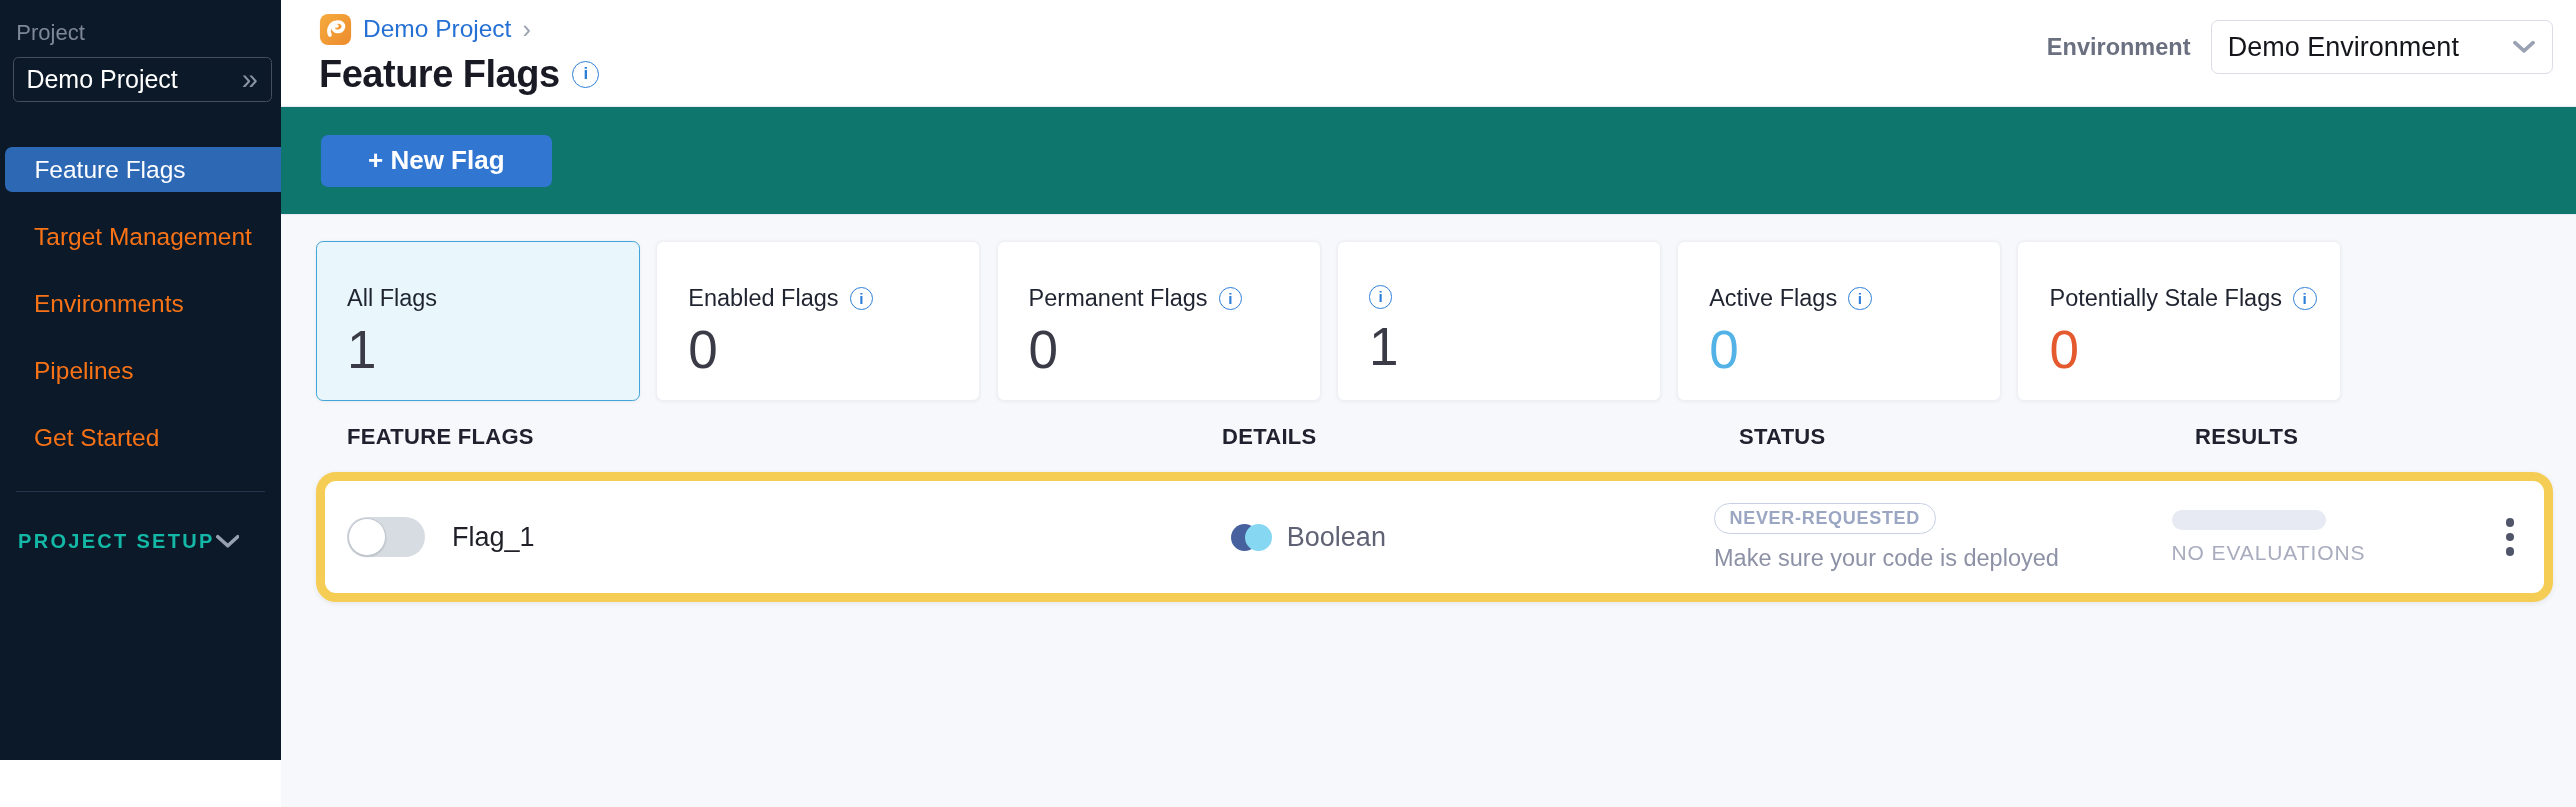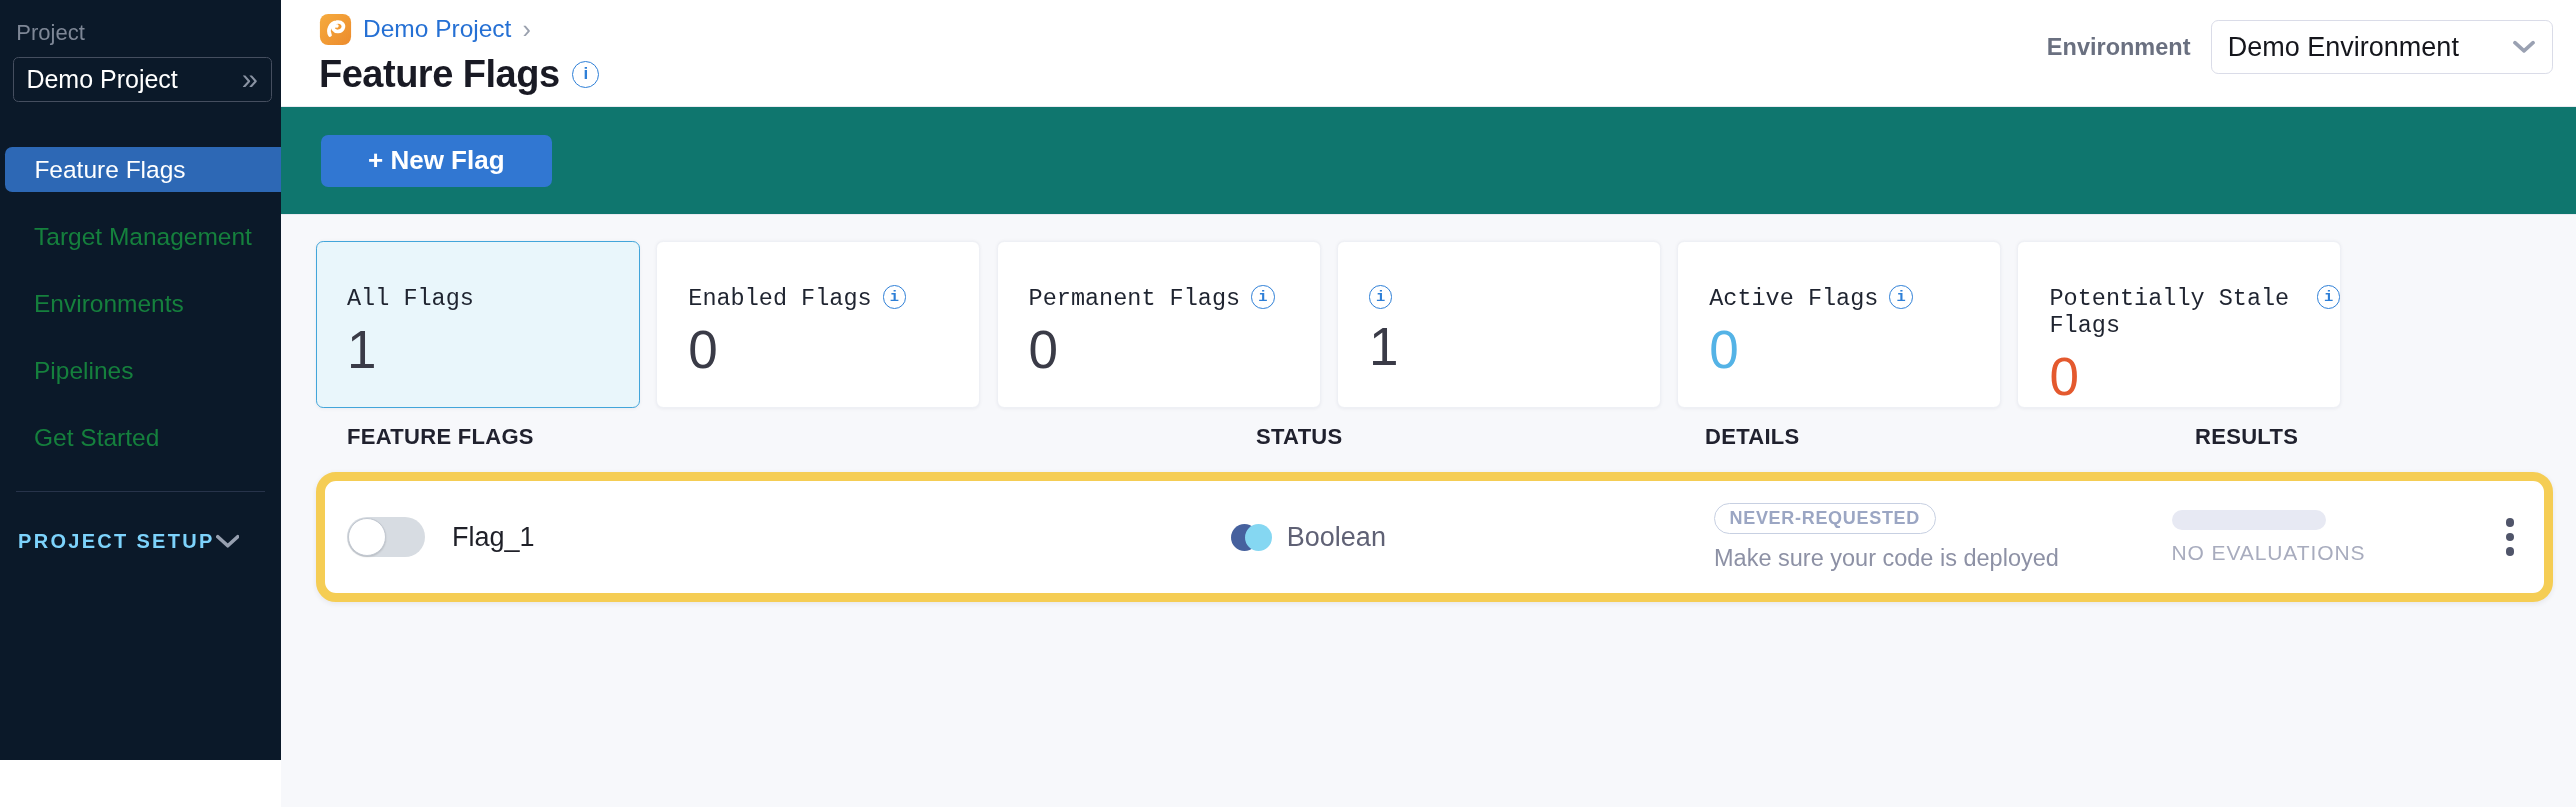--- a/index.html
+++ b/index.html
@@ -28,38 +28,38 @@
     border: 1.8px solid #454e5f; border-radius: 5.4px;
     display: flex; align-items: center; justify-content: space-between;
     padding: 0 12.7px; cursor: pointer;
   }
   .project-select .pname { color: #ffffff; font-size: 25px; }
   .project-select .dbl-chev { color: #8a93a3; font-size: 29px; line-height: 1; }
   .nav { margin-top: 45px; display: flex; flex-direction: column; }
   .nav-item {
     height: 45px; display: flex; align-items: center;
     padding-left: 34px; margin-bottom: 22px;
-    color: #15803d; font-size: 24.5px; cursor: pointer;
+    color: #f97316; font-size: 24.5px; cursor: pointer;
   }
   .nav-item.active {
     background: #2d68b5; color: #ffffff;
     margin-left: 5.4px; padding-left: 29px;
     border-radius: 7.2px 0 0 7.2px;
   }
   .side-divider {
     border: none; border-top: 0.9px solid #27334a;
     margin: 9px 16.3px 0 16.3px;
   }
   .section-row {
     margin-top: 38px; padding: 0 42px 0 18px;
     display: flex; align-items: center; justify-content: space-between;
     cursor: pointer;
   }
   .section-label {
-    color: #7dd3fc; font-size: 20px; font-weight: 700; letter-spacing: 2.3px;
+    color: #14b8a6; font-size: 20px; font-weight: 700; letter-spacing: 2.3px;
   }
 
   
   .main { flex: 1; display: flex; flex-direction: column; min-width: 0; }
 
   .topbar {
     height: 107px; background: #ffffff; border-bottom: 0.9px solid #e9eaf1;
     position: relative; padding: 12.7px 0 0 38px; flex: 0 0 107px;
   }
   .breadcrumb { display: flex; align-items: center; gap: 11px; height: 33px; }
@@ -120,21 +120,21 @@
     height: 160px;
   }
   .card {
     background: #ffffff; border: 0.9px solid #eef0f5; border-radius: 7.2px;
     box-shadow: 0 0.9px 3.6px rgba(40,41,61,0.06);
     padding: 43px 0 0 31px; cursor: pointer;
   }
   .card.selected {
     background: #e9f6fb; border: 1.8px solid #42a5da; padding: 43px 0 0 30px;
   }
-  .card-label-row { display: flex; gap: 11px; font-family: Liberation Mono, monospace; }
+  .card-label-row { display: flex; align-items: center; gap: 11px; }
   .card-label { font-size: 23.5px; color: #1f2430; }
   .card-value { font-size: 53px; color: #3a3b47; margin-top: 7.2px; }
 
   
   .flag-grid-cols {
     display: grid;
     grid-template-columns: 906px 483px 453px 308px 1fr;
     align-items: center;
   }
   .table-head { height: 71px; }
@@ -304,22 +304,22 @@
         <div class="card-label-row">
           <span class="card-label">Potentially Stale Flags</span>
           <span class="info-icon">i</span>
         </div>
         <div class="card-value" style="color: rgb(228, 89, 46);">0</div>
       </div>
     </div>
 
     <div class="flag-grid-cols table-head">
       <span class="th c1">FEATURE FLAGS</span>
+      <span class="th c2">DETAILS</span>
       <span class="th c3">STATUS</span>
-      <span class="th c2">DETAILS</span>
       <span class="th c4">RESULTS</span>
       <span></span>
     </div>
 
     <div class="flag-grid-cols flag-row">
       <div class="cell-name">
         <div class="toggle">
           <div class="knob"></div>
         </div>
         <span class="flag-name">Flag_1</span>

